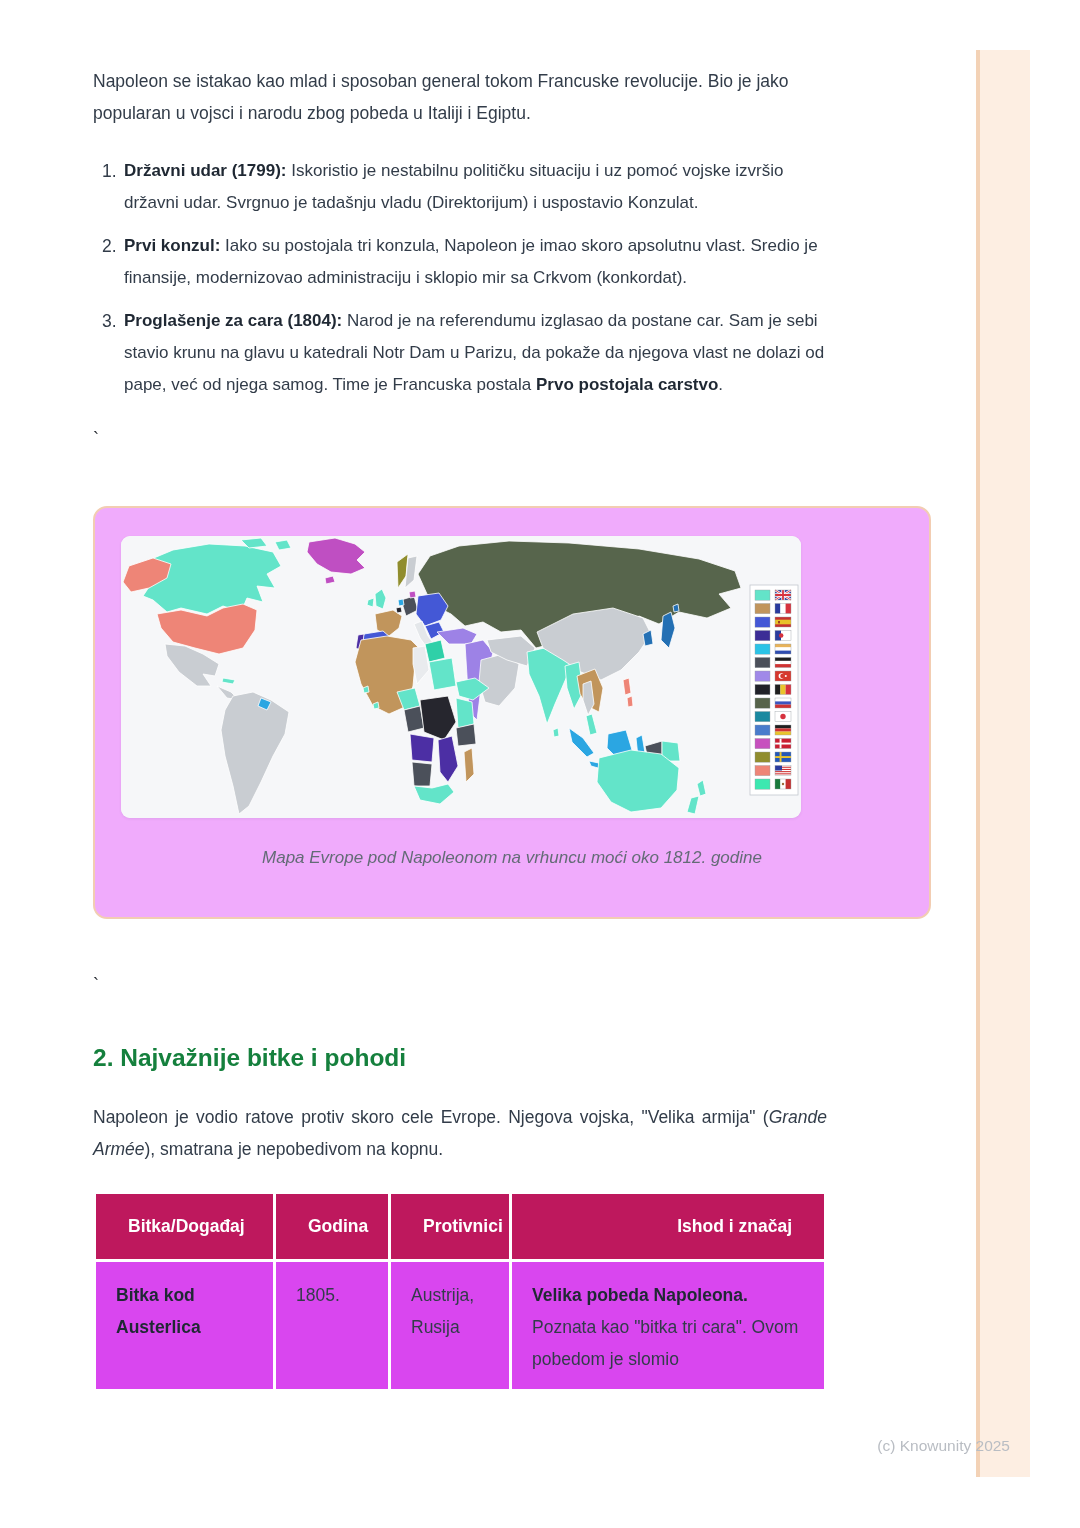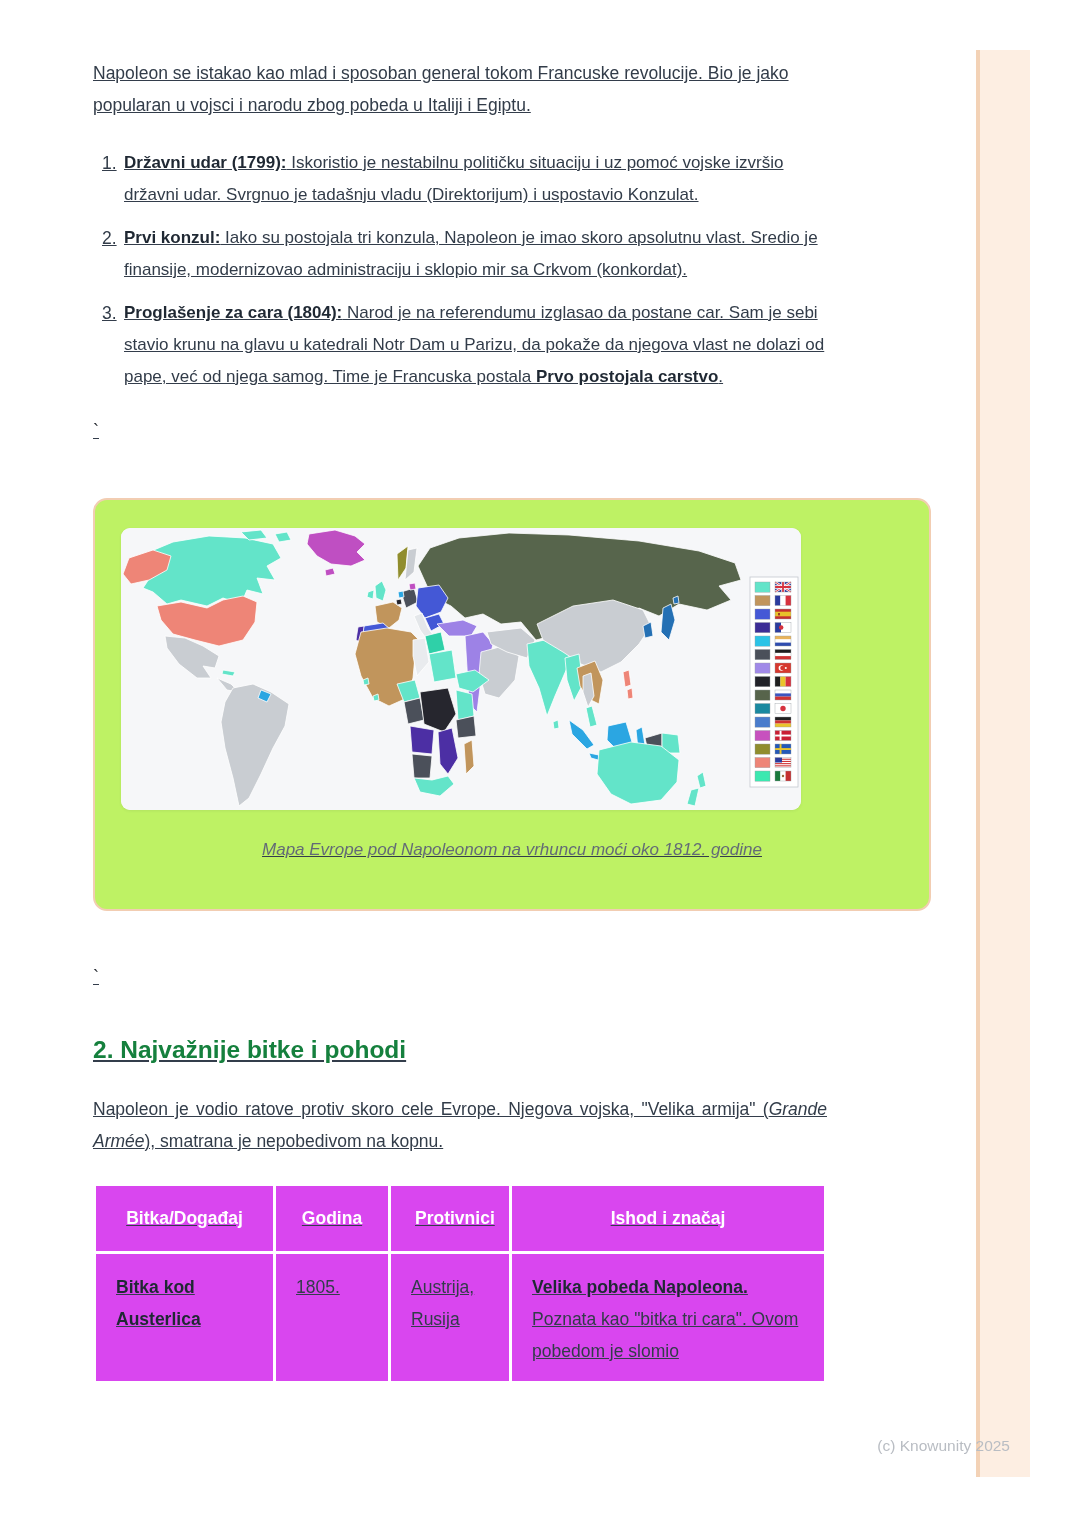--- a/index.html
+++ b/index.html
@@ -3,40 +3,40 @@
 <meta charset="utf-8">
 <style>
   * { margin:0; padding:0; box-sizing:border-box; }
   html,body { width:1080px; height:1528px; overflow:hidden; }
   body {
     position:relative;
     background:#ffffff;
     font-family:"Liberation Sans", sans-serif;
     color:#333d4b;
   }
-  .content { position:absolute; left:93px; top:0; width:734px;text-decoration:underline; }
+  .content { position:absolute; left:93px; top:8px; width:734px; }
   p.body-text { font-size:17.5px; line-height:32px; color:#323c49; }
   .intro { margin-top:57px; }
   b, .bold { color:#1f2833; font-weight:700; }
 
   ol.num-list { list-style:none; margin-top:26px; }
   ol.num-list li { display:flex; margin-bottom:11px; }
   ol.num-list .marker { width:31px; flex:0 0 31px; font-size:17.5px; line-height:32px; color:#323c49; text-align:left; padding-left:9px; }
   ol.num-list .li-text { flex:1; font-size:17px; line-height:32px; color:#323c49; }
 
   .tick { font-size:18px; line-height:32px; color:#2a2f36; }
   .tick-1 { margin-top:22px; }
   .tick-2 { margin-top:50px; }
 
   .figure-card {
     margin-top:51px;
     width:838px;
     border:2px solid #f2cdb2;
     border-radius:14px;
-    background:#bef264;
+    background:#f0abfc;
     padding:28px 26px 46px 26px;
   }
   .map-panel {
     width:680px; height:282px;
     border-radius:9px;
     background:#f5f6f8;
     box-shadow:0 1px 3px rgba(40,50,60,0.08);
     overflow:hidden;
   }
   .figure-caption {
@@ -59,26 +59,26 @@
   .para-2 .italic { font-style:italic; }
 
   table.battles {
     margin-top:26px;
     border-collapse:separate;
     border-spacing:3px;
     width:734px;
     table-layout:fixed;
   }
   table.battles th {
-    background:#d946ef;
+    background:#be185d;
     color:#ffffff;
     font-weight:700;
     font-size:17.5px;
-    text-align:center;
-    padding:22px 24px;
+    text-align:right;
+    padding:22px 32px;
     vertical-align:middle;
   }
   table.battles td {
     background:#d946ef;
     font-size:17.5px;
     line-height:32px;
     color:#323c49;
     text-align:left;
     padding:17px 20px 14px 20px;
     vertical-align:top;

